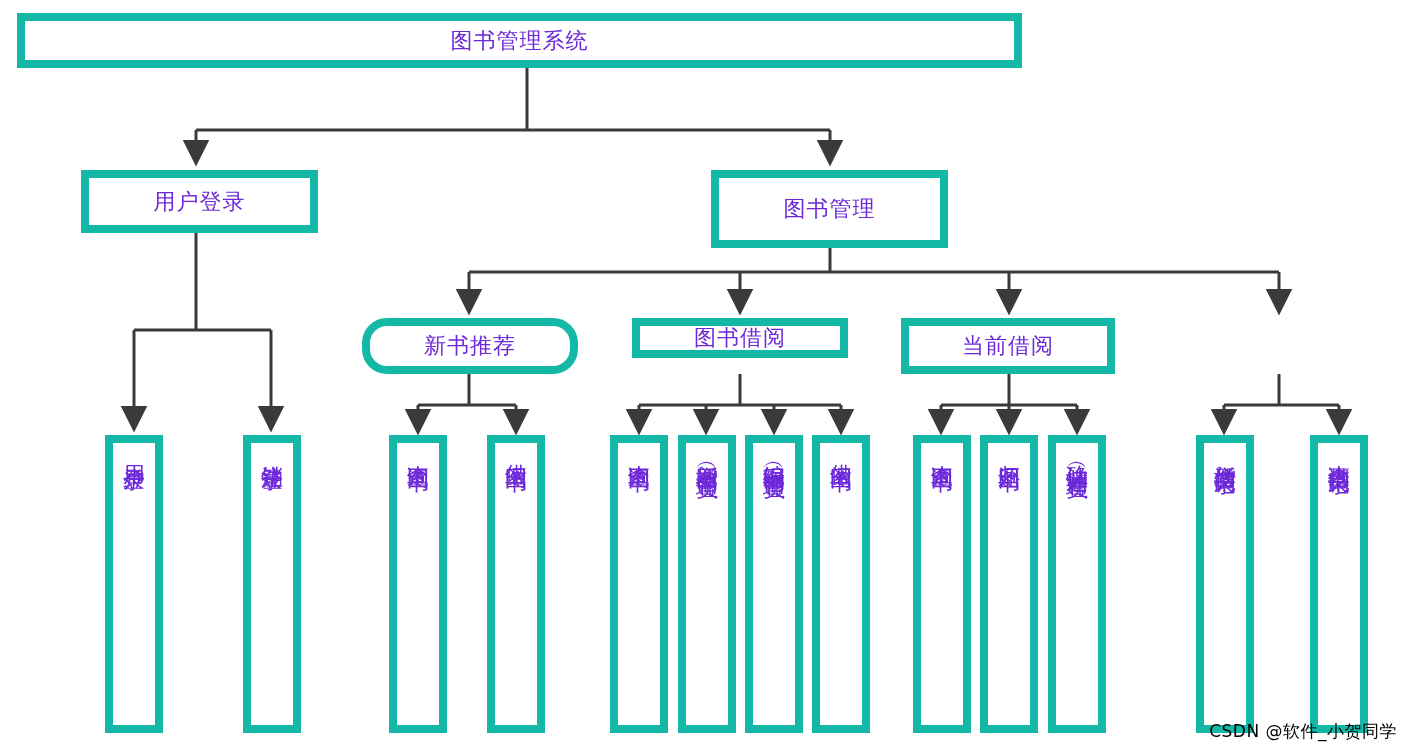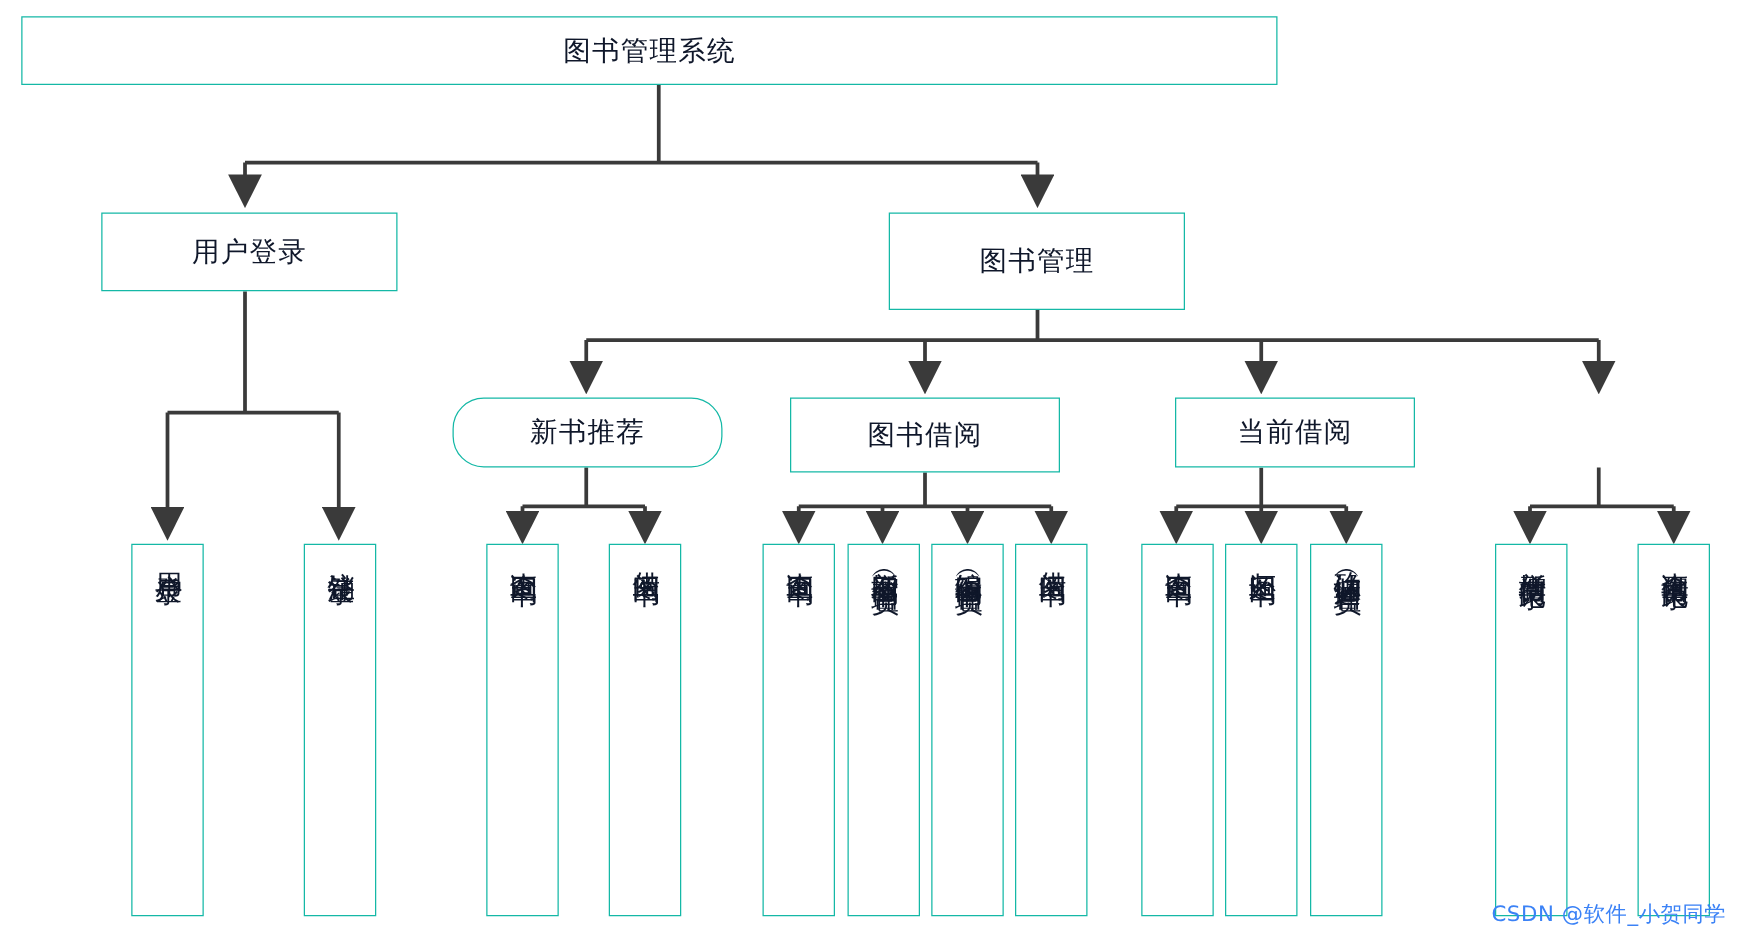--- a/index.html
+++ b/index.html
@@ -20,50 +20,50 @@
   svg.wires {
     position: absolute;
     left: 0;
     top: 0;
     width: 1405px;
     height: 747px;
   }
   .node {
     position: absolute;
     box-sizing: border-box;
-    border: 1px solid #14b8a6;
+    border: 8px solid #14b8a6;
     background: #ffffff;
     display: flex;
     align-items: center;
     justify-content: center;
-    color: #0f172a;
+    color: #6d28d9;
   }
   .node.horizontal {
     font-size: 22px;
     letter-spacing: 1px;
   }
   .node.vertical {
     align-items: flex-start;
     justify-content: center;
     padding-top: 4px;
   }
   .vtext {
     writing-mode: vertical-rl;
     text-orientation: upright;
     font-size: 22px;
     line-height: 1.18;
     letter-spacing: 2px;
     white-space: nowrap;
   }
   .watermark {
     position: absolute;
-    right: 24px;
+    right: 8px;
     bottom: 4px;
     font-size: 17px;
-    color: #3b82f6;
+    color: #000000;
     letter-spacing: 0.5px;
     user-select: none;
   }
 </style>
 </head>
 <body>
 
 <div id="canvas">
 
   <svg class="wires" viewBox="0 0 1405 747">
@@ -123,24 +123,24 @@
   <div class="node horizontal" style="left:81px; top:170px; width:237px; height:63px;">
     <span>用户登录</span>
   </div>
   <div class="node horizontal" style="left:711px; top:170px; width:237px; height:78px;">
     <span>图书管理</span>
   </div>
 
   <div class="node horizontal" style="left:362px; top:318px; width:216px; height:56px;border-radius:25px;">
     <span>新书推荐</span>
   </div>
-  <div class="node horizontal" style="left:632px; top:318px; width:216px; height:60px;">
+  <div class="node horizontal" style="left:632px; top:318px; width:216px; height:40px;">
     <span>图书借阅</span>
   </div>
-  <div class="node horizontal" style="left:901px; top:318px; width:192px; height:56px;margin-left:39px;">
+  <div class="node horizontal" style="left:901px; top:318px; width:214px; height:56px;">
     <span>当前借阅</span>
   </div>
 
   <div class="node vertical" style="left:105px; top:435px; width:58px; height:298px;">
     <span class="vtext">用户登录</span>
   </div>
   <div class="node vertical" style="left:243px; top:435px; width:58px; height:298px;">
     <span class="vtext">注销登录</span>
   </div>
 

